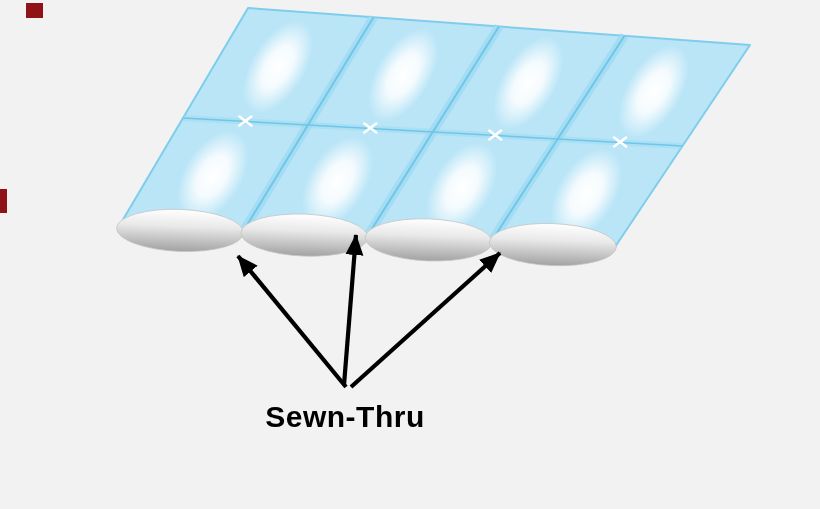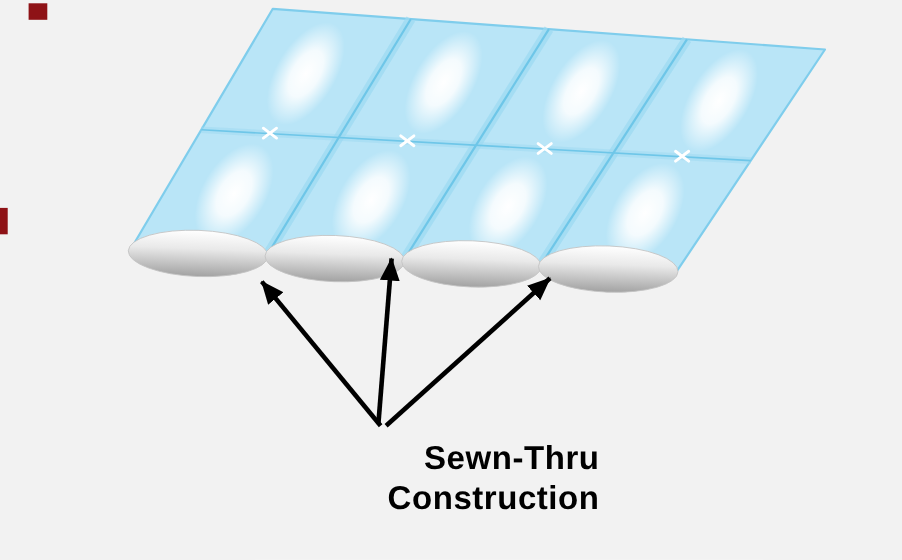--- a/index.html
+++ b/index.html
@@ -20,21 +20,21 @@
     top: 0;
     width: 820px;
     height: 509px;
     display: block;
   }
   .caption {
     position: absolute;
     left: 145px;
     top: 398px;
     width: 400px;
-    text-align: right;
+    text-align: center;
     font-weight: 700;
     font-size: 30px;
     line-height: 37px;
     letter-spacing: 0.5px;
     color: var(--caption-text, #000000);
   }
   .artifact {
     position: absolute;
     background: var(--artifact-red, #8e1216);
   }
@@ -131,19 +131,18 @@
 
     <g style="stroke:var(--arrow,#000000)" stroke-width="4.2" fill="none">
       <line x1="346" y1="387" x2="238" y2="256" marker-end="url(#ah)"></line>
       <line x1="344" y1="385" x2="356" y2="235" marker-end="url(#ah)"></line>
       <line x1="351" y1="387" x2="500" y2="253" marker-end="url(#ah)"></line>
     </g>
   </svg>
 
   <div class="caption">
     <div>Sewn-Thru</div>
-    <div>Construction</div>
   </div>
 
   <div class="artifact artifact-top"></div>
   <div class="artifact artifact-left"></div>
 
 </div>
 
 </body></html>

